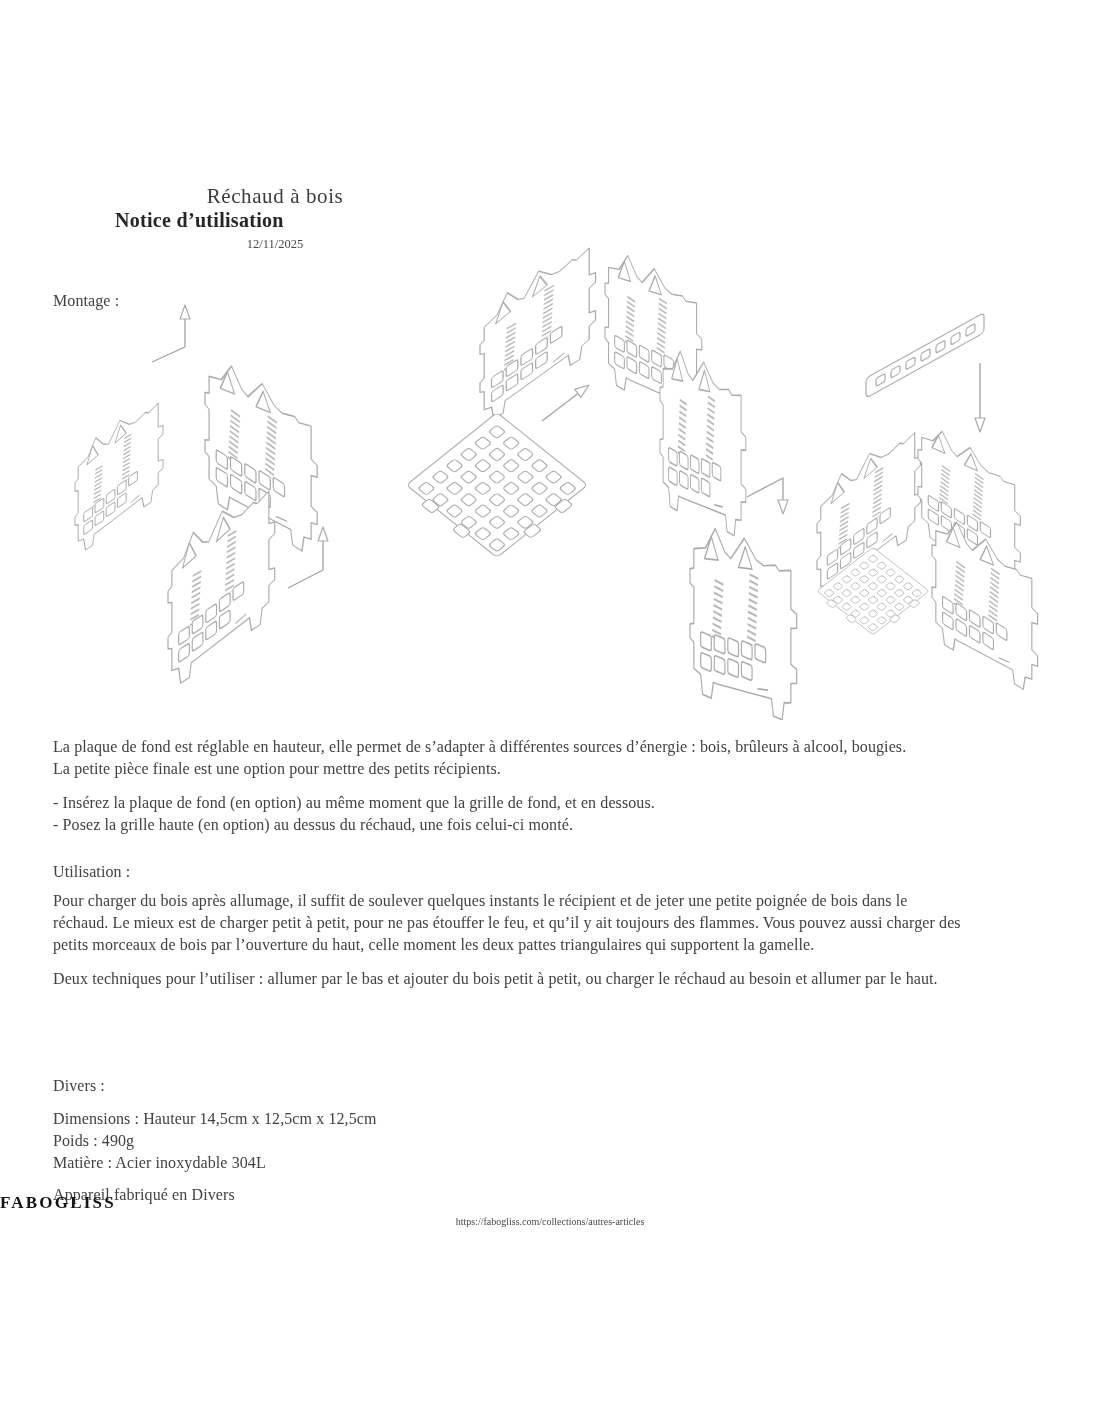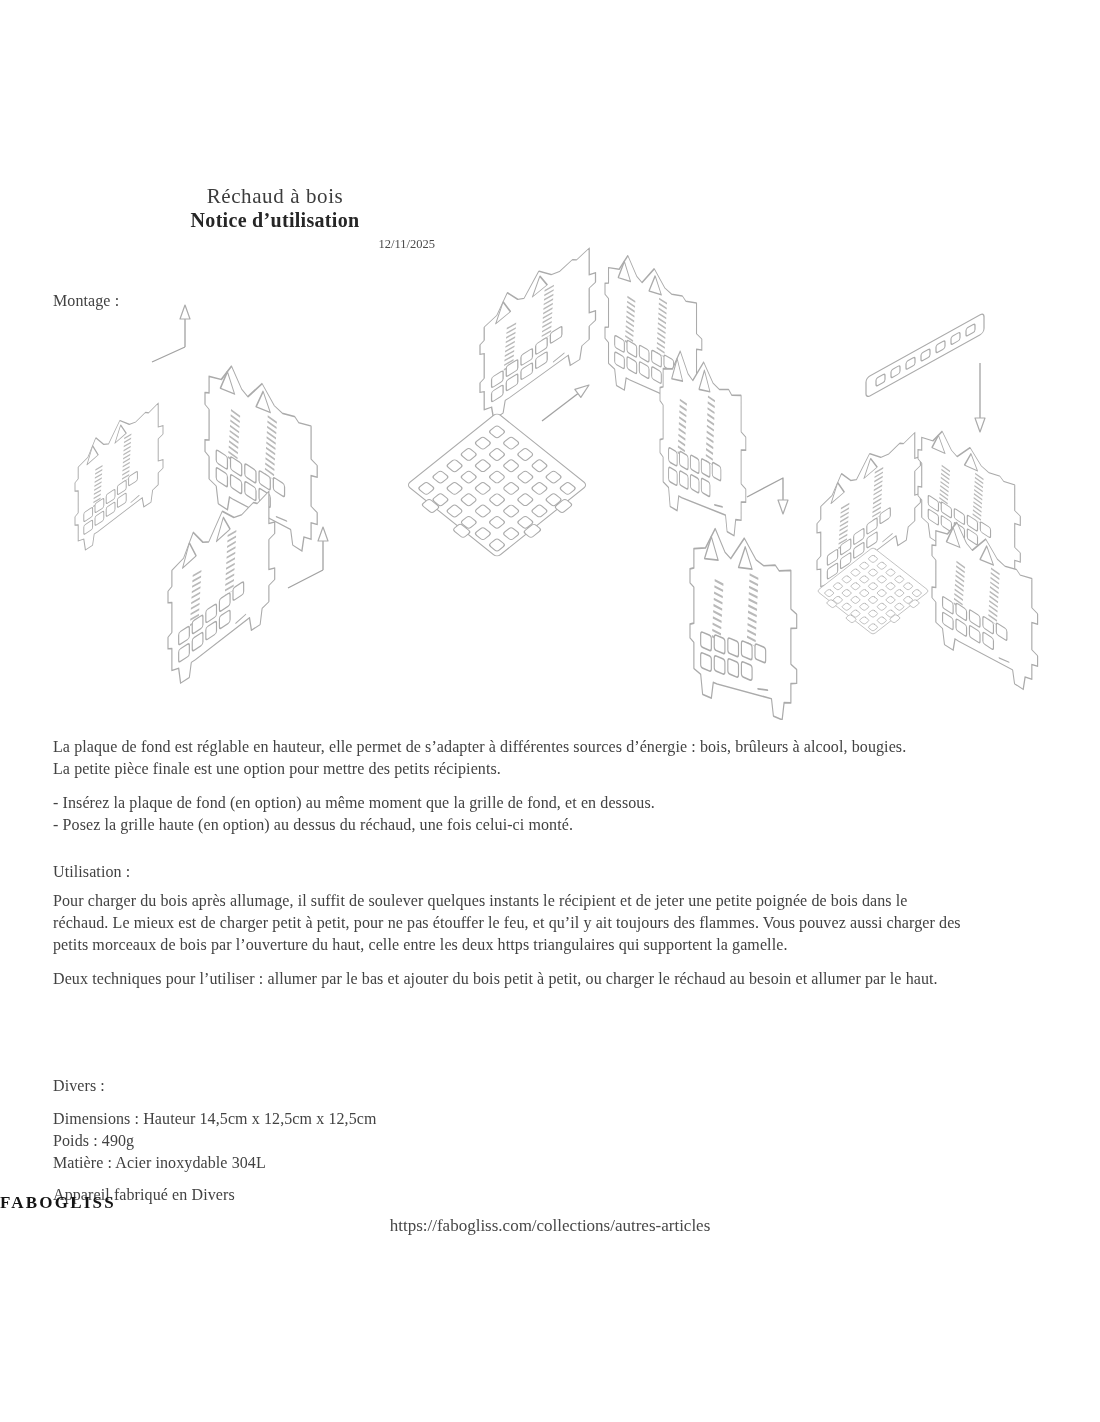--- a/index.html
+++ b/index.html
@@ -1,28 +1,28 @@
 <!DOCTYPE html>
 <html><head>
 <meta charset="utf-8">
 <style>
   html,body{margin:0;padding:0;background:#ffffff;}
   .page{position:relative;width:1100px;height:1422px;background:#ffffff;overflow:hidden;
         font-family:Liberation Serif, serif;color:#414141;padding-left:16px;}
   .t{position:absolute;left:53px;width:965px;font-size:16px;line-height:22px;letter-spacing:.1px;color:#424242;}
   .hdr-title{position:absolute;top:184px;left:115px;width:320px;text-align:center;
              font-size:21px;letter-spacing:.6px;color:#3c3c3c;}
-  .hdr-sub{position:absolute;top:209px;left:115px;width:320px;text-align:center;
+  .hdr-sub{position:absolute;top:209px;left:115px;width:320px;
            font-size:20px;font-weight:600;letter-spacing:.3px;color:#262626;}
-  .hdr-date{position:absolute;top:237px;left:115px;width:320px;text-align:right;
+  .hdr-date{position:absolute;top:237px;left:115px;width:320px;text-align:center;
             font-size:12.5px;color:#4a4a4a;}
   .brand{position:absolute;top:1193px;left:0;width:1000px;text-align:left;
          font-size:17px;font-weight:700;letter-spacing:2.2px;color:#141414;}
   .url{position:absolute;top:1216px;left:0;width:1100px;text-align:center;
-       font-size:17px;color:#484848;text-decoration:none;display:block;}
+       font-size:10px;color:#484848;text-decoration:none;display:block;}
   .diagram{position:absolute;left:40px;top:235px;width:1020px;height:485px;}
   
   .pl{fill:#ffffff;stroke:#ababab;stroke-width:1.2;stroke-linejoin:round;stroke-linecap:round;}
   .al{fill:none;stroke:#a2a2a2;stroke-width:1.3;stroke-linejoin:round;}
   .hatch{fill:none;stroke:#b9b9b9;stroke-width:9;stroke-dasharray:1.7 2.9;}
 </style>
 </head>
 <body>
 
 <div class="page">
@@ -160,21 +160,21 @@
   </div>
   <div class="t" style="top:736px">
     <span>La plaque de fond est réglable en hauteur, elle permet de s’adapter à différentes sources d’énergie : bois, brûleurs à alcool, bougies.</span><br>
     <span>La petite pièce finale est une option pour mettre des petits récipients.</span>
   </div>
 
   <div class="t" style="top:861px">Utilisation :</div>
   <div class="t" style="top:890px">
     <span>Pour charger du bois après allumage, il suffit de soulever quelques instants le récipient et de jeter une petite poignée de bois dans le</span><br>
     <span>réchaud. Le mieux est de charger petit à petit, pour ne pas étouffer le feu, et qu’il y ait toujours des flammes. Vous pouvez aussi charger des</span><br>
-    <span>petits morceaux de bois par l’ouverture du haut, celle entre les deux https triangulaires qui supportent la gamelle.</span>
+    <span>petits morceaux de bois par l’ouverture du haut, celle moment les deux pattes triangulaires qui supportent la gamelle.</span>
   </div>
   <div class="t" style="top:968px">
     <span>Deux techniques pour l’utiliser : allumer par le bas et ajouter du bois petit à petit, ou charger le réchaud au besoin et allumer par le haut.</span>
   </div>
 
   <div class="t" style="top:1075px">Divers :</div>
   <div class="t" style="top:1108px">
     <span>Dimensions : Hauteur 14,5cm x 12,5cm x 12,5cm</span><br>
     <span>Poids : 490g</span><br>
     <span>Matière : Acier inoxydable 304L</span>

